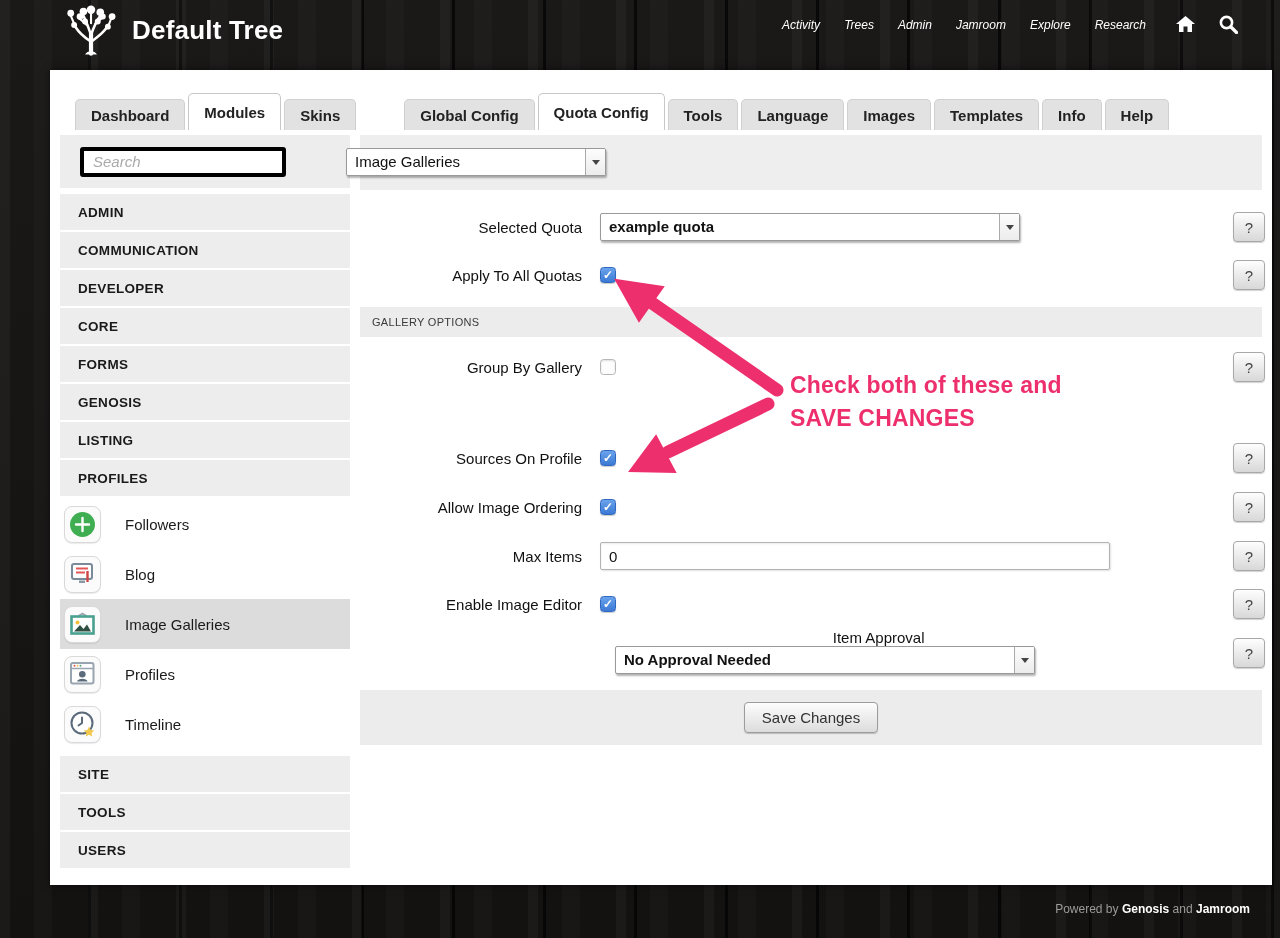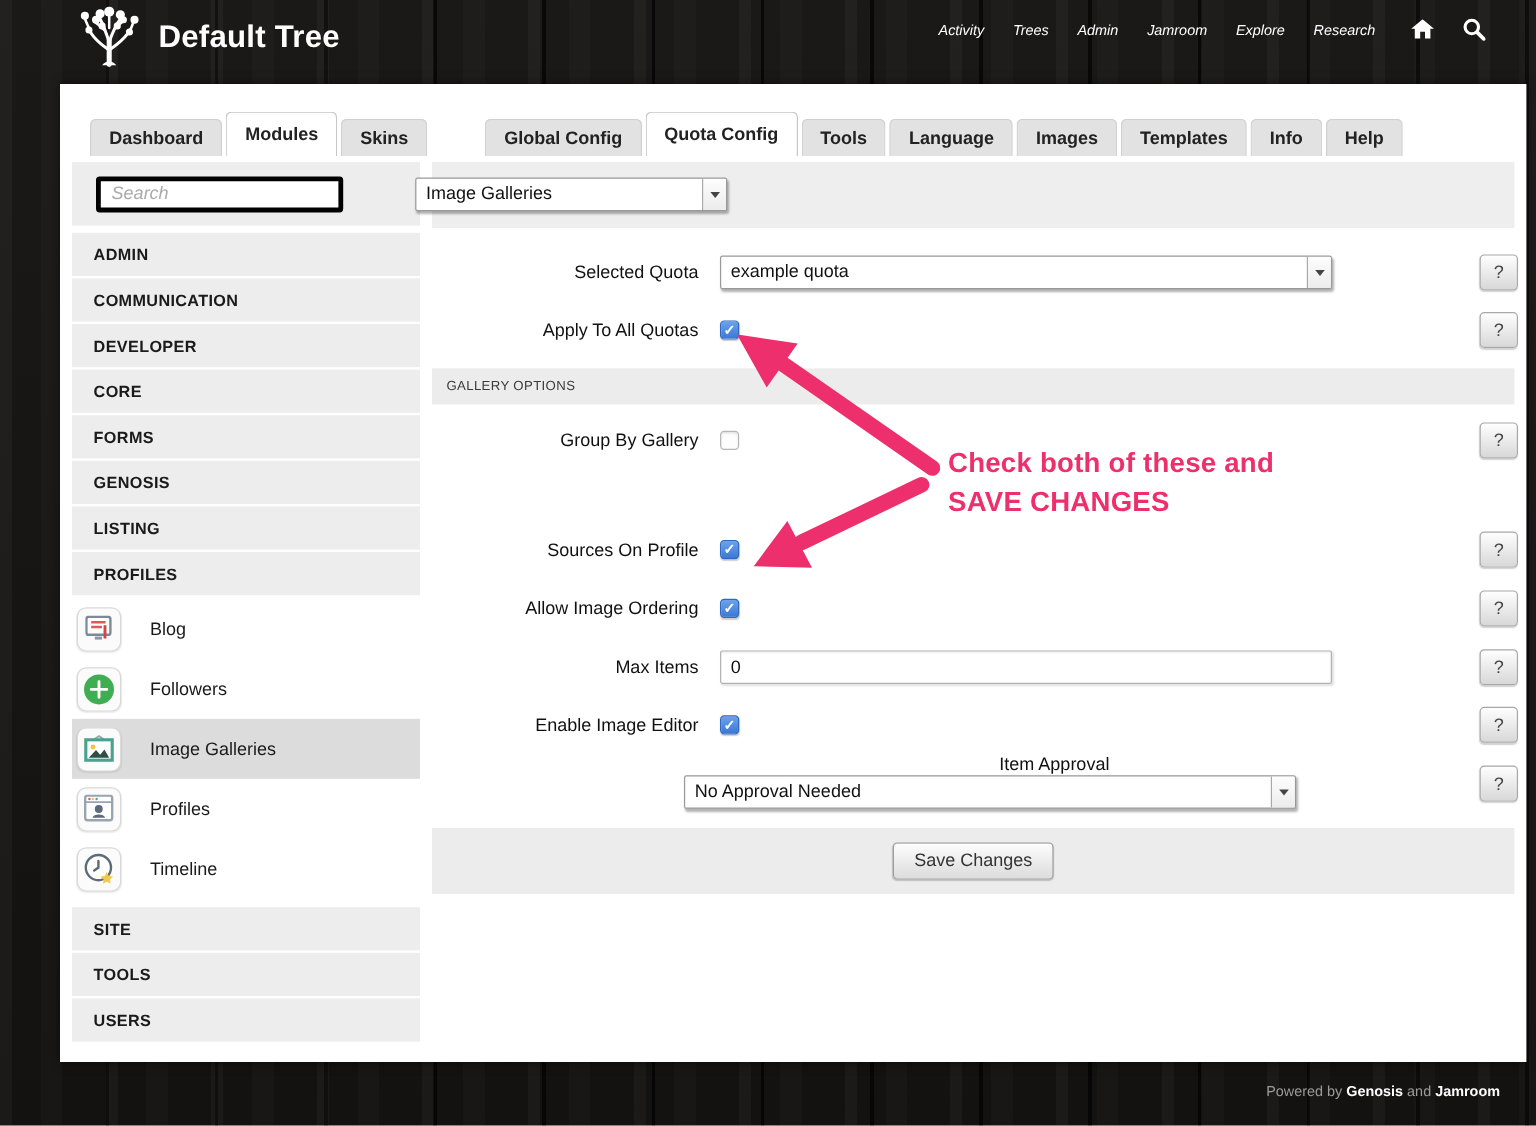--- a/index.html
+++ b/index.html
@@ -50,21 +50,21 @@
   .main-title { position:absolute; left:18px; top:17px; font-size:18px; font-weight:bold; color:#111; }
   .module-select { position:absolute; right:14px; top:13px; width:260px; }
 
   .sel { position:relative; height:28px; background:#fff; border:1px solid #999; border-radius:2px; font-size:15px; color:#111; line-height:26px; padding-left:8px; box-shadow:1px 2px 2px rgba(0,0,0,0.3); cursor:pointer; white-space:nowrap; overflow:hidden; }
   .sel .arrow { position:absolute; right:0; top:0; width:20px; height:100%; border-left:1px solid #aaa; background:linear-gradient(#fdfdfd,#ececec); display:flex; align-items:center; justify-content:center; }
   .sel .arrow::after { content:""; border:4px solid transparent; border-top:5px solid #444; margin-top:5px; }
 
   .row { position:absolute; left:315px; width:902px; height:48px; display:flex; align-items:center; }
   .row .flabel { width:217px; text-align:right; font-size:15px; color:#111; }
   .row .control { margin-left:18px; }
-  .sel.wide { width:510px; }
+  .sel.wide { width:420px;font-weight:bold; }
   .text-input { width:510px; height:28px; border:1px solid #b3b3b3; border-radius:2px; padding:0 8px; font-size:15px; font-family:"Liberation Sans",sans-serif; color:#111; box-shadow:inset 0 1px 2px rgba(0,0,0,0.08), 1px 1px 2px rgba(0,0,0,0.12); }
 
   .cb { width:16px; height:16px; border-radius:3.5px; cursor:pointer; }
   .cb.checked { background:linear-gradient(#6aa3ec,#3b79d4); border:1px solid #2f68c0; color:#fff; font-size:12px; font-weight:bold; display:flex; align-items:center; justify-content:center; box-shadow:0 1px 1px rgba(0,0,0,0.2); }
   .cb.checked::after { content:"✓"; margin-top:-1px; }
   .cb.unchecked { background:#fdfdfd; border:1px solid #b6b6b6; box-shadow:inset 0 1px 2px rgba(0,0,0,0.12); }
 
   .help { position:absolute; right:2px; top:9px; width:32px; height:30px; background:linear-gradient(#fefefe,#d8d8d8); border:1px solid #a8a8a8; border-radius:4px; color:#444; font-size:15px; font-family:"Liberation Sans",sans-serif; cursor:pointer; box-shadow:0 1px 1px rgba(0,0,0,0.18); }
 
   .section-bar { position:absolute; left:310px; width:902px; height:30px; background:#ececec; display:flex; align-items:center; padding-left:12px; font-size:11px; color:#3a3a3a; letter-spacing:0.3px; }
@@ -167,38 +167,38 @@
       <div class="cat">DEVELOPER</div>
       <div class="cat">CORE</div>
       <div class="cat">FORMS</div>
       <div class="cat">GENOSIS</div>
       <div class="cat">LISTING</div>
       <div class="cat">PROFILES</div>
 
       <div class="modules">
         <div class="module">
           <span class="module-iconbox">
+            <svg width="27" height="27" viewBox="0 0 27 27">
+              <circle cx="13.5" cy="13.5" r="12.5" fill="#3fae52"></circle>
+              <path d="M13.5 7 V20 M7 13.5 H20" stroke="#fff" stroke-width="2.4" stroke-linecap="round"></path>
+            </svg>
+          </span>
+          <span class="module-label">Followers</span>
+        </div>
+        <div class="module">
+          <span class="module-iconbox">
             <svg width="24" height="22" viewBox="0 0 24 22">
               <rect x="1" y="1" width="20" height="15" rx="2" fill="#fff" stroke="#7b8a99" stroke-width="2"></rect>
               <line x1="5" y1="5.5" x2="17" y2="5.5" stroke="#e25757" stroke-width="2"></line>
               <line x1="5" y1="9.5" x2="14" y2="9.5" stroke="#e25757" stroke-width="2"></line>
               <line x1="16.5" y1="8" x2="16.5" y2="19" stroke="#d04545" stroke-width="2.4"></line>
               <rect x="8" y="17.5" width="6" height="2.5" fill="#8a99a8"></rect>
             </svg>
           </span>
           <span class="module-label">Blog</span>
-        </div>
-        <div class="module">
-          <span class="module-iconbox">
-            <svg width="27" height="27" viewBox="0 0 27 27">
-              <circle cx="13.5" cy="13.5" r="12.5" fill="#3fae52"></circle>
-              <path d="M13.5 7 V20 M7 13.5 H20" stroke="#fff" stroke-width="2.4" stroke-linecap="round"></path>
-            </svg>
-          </span>
-          <span class="module-label">Followers</span>
         </div>
         <div class="module active">
           <span class="module-iconbox">
             <svg width="27" height="25" viewBox="0 0 27 25">
               <path d="M9.5 4 L13.5 1.5 L17.5 4" stroke="#9aa5ad" fill="none" stroke-width="1.6"></path>
               <rect x="2.5" y="4.5" width="22" height="17" fill="#fff" stroke="#49a18f" stroke-width="2.6"></rect>
               <circle cx="8.5" cy="10.5" r="2" fill="#f5c33b"></circle>
               <path d="M5 19.5 L11 13 L14.5 17 L18 12.5 L22 19.5 Z" fill="#2f4f43"></path>
             </svg>
           </span>

